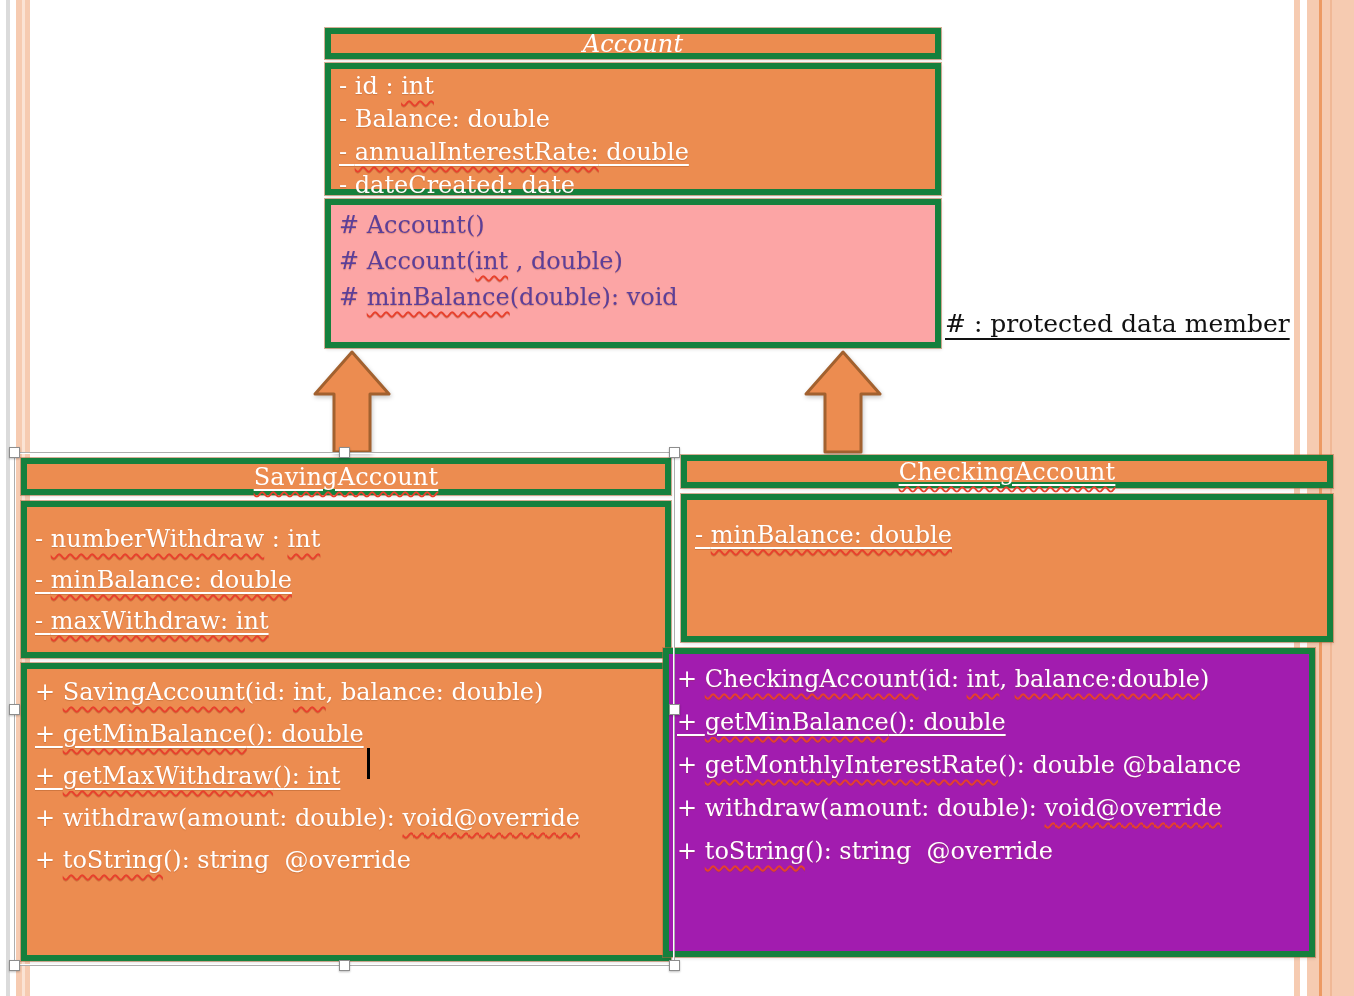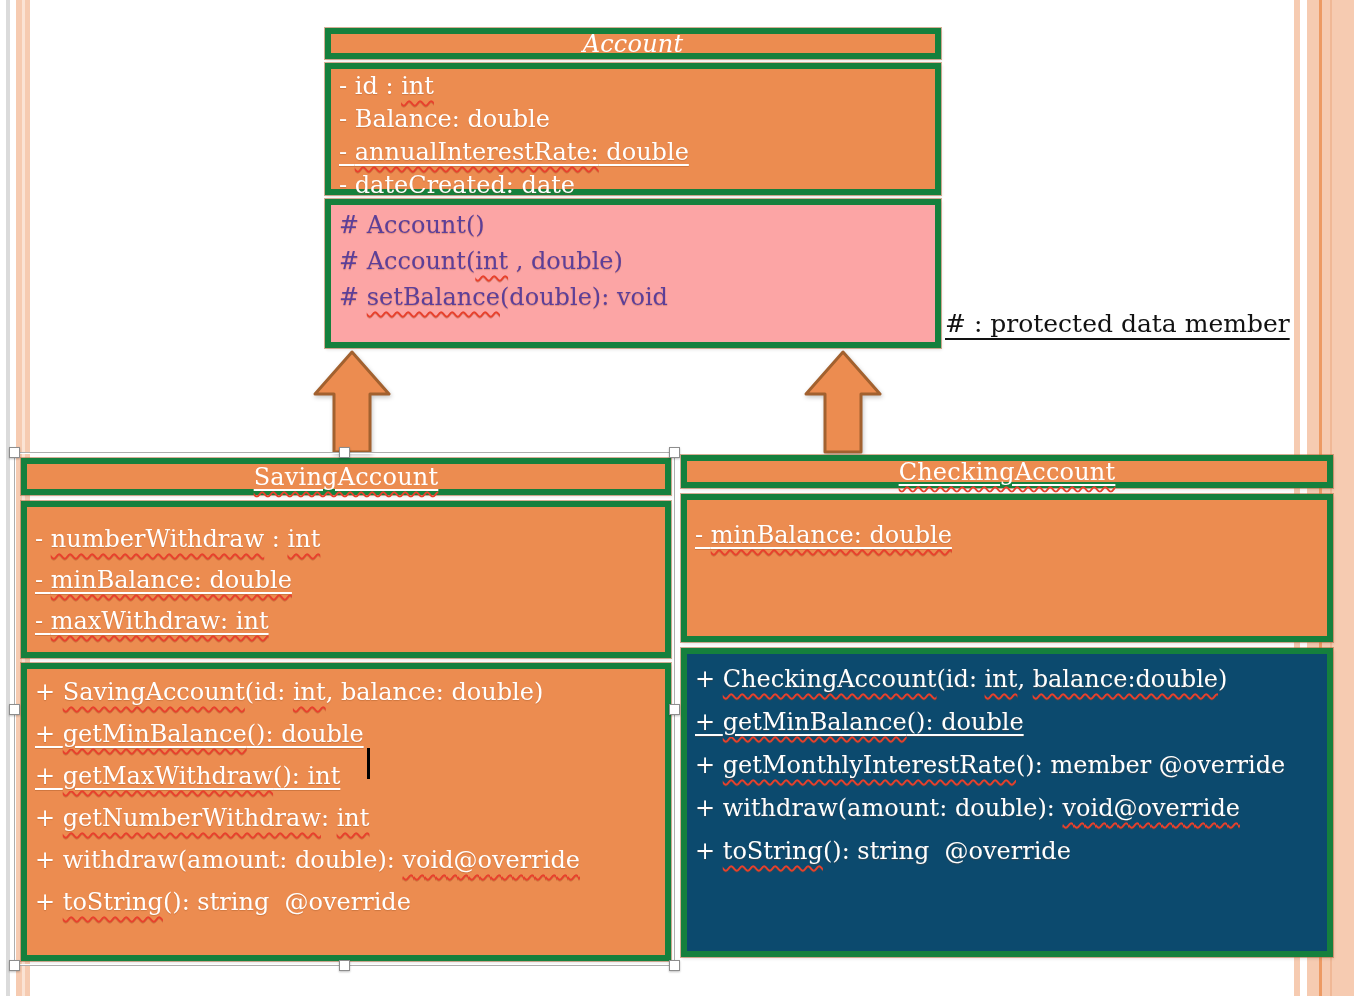--- a/index.html
+++ b/index.html
@@ -59,21 +59,21 @@
     </div>
   <div class="sec" id="acc-attrs" style="left: 325px; top: 63px; width: 616px; height: 132px; background: rgb(236, 140, 80);">
       <div class="line"><span>- id : </span><span class="sq">int</span></div>
       <div class="line"><span>- Balance: double</span></div>
       <div class="line"><span class="u">- </span><span class="u"><span class="sq">annualInterestRate:</span></span><span class="u"> double</span></div>
       <div class="line"><span>- </span><span class="sq">dateCreated:</span><span> date</span></div>
     </div>
   <div class="sec" id="acc-methods" style="left: 325px; top: 199px; width: 616px; height: 149px; background: #fca5a5;">
       <div class="line" style="color: rgb(92, 63, 153);"><span># Account()</span></div>
       <div class="line" style="color: rgb(92, 63, 153);"><span># Account(</span><span class="sq">int</span><span> , double)</span></div>
-      <div class="line" style="color: rgb(92, 63, 153);"><span># </span><span class="sq">setBalance</span><span>(double): void</span></div>
+      <div class="line" style="color: rgb(92, 63, 153);"><span># </span><span class="sq">minBalance</span><span>(double): void</span></div>
     </div>
 
   <div class="legend" style="color: rgb(18, 18, 18);"># : protected data member</div>
 
   <svg class="arrow" style="left:310px;top:349px;" width="84" height="106" viewBox="0 0 84 106">
     <polygon class="arrow-shape" points="42,3 79,45 60,45 60,103 24,103 24,45 5,45" stroke-width="3" stroke-linejoin="round" fill="#EC8C50" stroke="#A2612F"></polygon>
   </svg>
   <svg class="arrow" style="left:801px;top:349px;" width="84" height="106" viewBox="0 0 84 106">
     <polygon class="arrow-shape" points="42,3 79,45 60,45 60,103 24,103 24,45 5,45" stroke-width="3" stroke-linejoin="round" fill="#EC8C50" stroke="#A2612F"></polygon>
   </svg>
@@ -83,35 +83,34 @@
     </div>
   <div class="sec" id="sav-attrs" style="left: 21px; top: 501px; width: 650px; height: 157px; background: rgb(236, 140, 80);">
       <div class="line"><span>- </span><span class="sq">numberWithdraw</span><span> : </span><span class="sq">int</span></div>
       <div class="line"><span class="u">- </span><span class="u"><span class="sq">minBalance: double</span></span></div>
       <div class="line"><span class="u">- </span><span class="u"><span class="sq">maxWithdraw: int</span></span></div>
     </div>
   <div class="sec" id="sav-methods" style="left: 21px; top: 663px; width: 650px; height: 298px; background: rgb(236, 140, 80);">
       <div class="line" style="color: rgb(255, 255, 255);"><span>+ </span><span class="sq">SavingAccount</span><span>(id: </span><span class="sq">int</span><span>, balance: double)</span></div>
       <div class="line" style="color: rgb(255, 255, 255);"><span class="u">+ </span><span class="u"><span class="sq">getMinBalance</span></span><span class="u">(): double</span></div>
       <div class="line" style="color: rgb(255, 255, 255);"><span class="u">+ </span><span class="u"><span class="sq">getMaxWithdraw</span></span><span class="u">(): int</span></div>
-      <div class="line" style="color: rgb(255, 255, 255);"><span>+ </span><span class="sq">getNumberWithdraw</span><span>: </span><span class="sq">int</span></div>
       <div class="line" style="color: rgb(255, 255, 255);"><span>+ withdraw(amount: double): </span><span class="sq">void@override</span></div>
       <div class="line" style="color: rgb(255, 255, 255);"><span>+ </span><span class="sq">toString</span><span>(): string  @override</span></div>
     </div>
 
   <div class="sec titlebar" id="chk-title" style="left: 681px; top: 455px; width: 652px; height: 33px; background: rgb(236, 140, 80);">
       <span class="u"><span class="sq">CheckingAccount</span></span>
     </div>
   <div class="sec" id="chk-attrs" style="left: 681px; top: 494px; width: 652px; height: 148px; background: rgb(236, 140, 80);">
       <div class="line"><span class="u">- </span><span class="u"><span class="sq">minBalance: double</span></span></div>
     </div>
-  <div class="sec" id="chk-methods" style="left: 681px; top: 648px; width: 652px; height: 309px; background: #0c4a6e;">
+  <div class="sec" id="chk-methods" style="left: 663px; top: 648px; width: 652px; height: 309px; background: #a21caf;">
       <div class="line" style="color: rgb(255, 255, 255);"><span>+ </span><span class="sq">CheckingAccount</span><span>(id: </span><span class="sq">int</span><span>, </span><span class="sq">balance:double</span><span>)</span></div>
       <div class="line" style="color: rgb(255, 255, 255);"><span class="u">+ </span><span class="u"><span class="sq">getMinBalance</span></span><span class="u">(): double</span></div>
-      <div class="line" style="color: rgb(255, 255, 255);"><span>+ </span><span class="sq">getMonthlyInterestRate</span><span>(): member @override</span></div>
+      <div class="line" style="color: rgb(255, 255, 255);"><span>+ </span><span class="sq">getMonthlyInterestRate</span><span>(): double @balance</span></div>
       <div class="line" style="color: rgb(255, 255, 255);"><span>+ withdraw(amount: double): </span><span class="sq">void@override</span></div>
       <div class="line" style="color: rgb(255, 255, 255);"><span>+ </span><span class="sq">toString</span><span>(): string  @override</span></div>
     </div>
 
   <div class="sel-rect"></div>
   <div class="handle" style="left:9px;top:447px;"></div>
   <div class="handle" style="left:339px;top:447px;"></div>
   <div class="handle" style="left:669px;top:447px;"></div>
   <div class="handle" style="left:9px;top:704px;"></div>
   <div class="handle" style="left:669px;top:704px;"></div>

